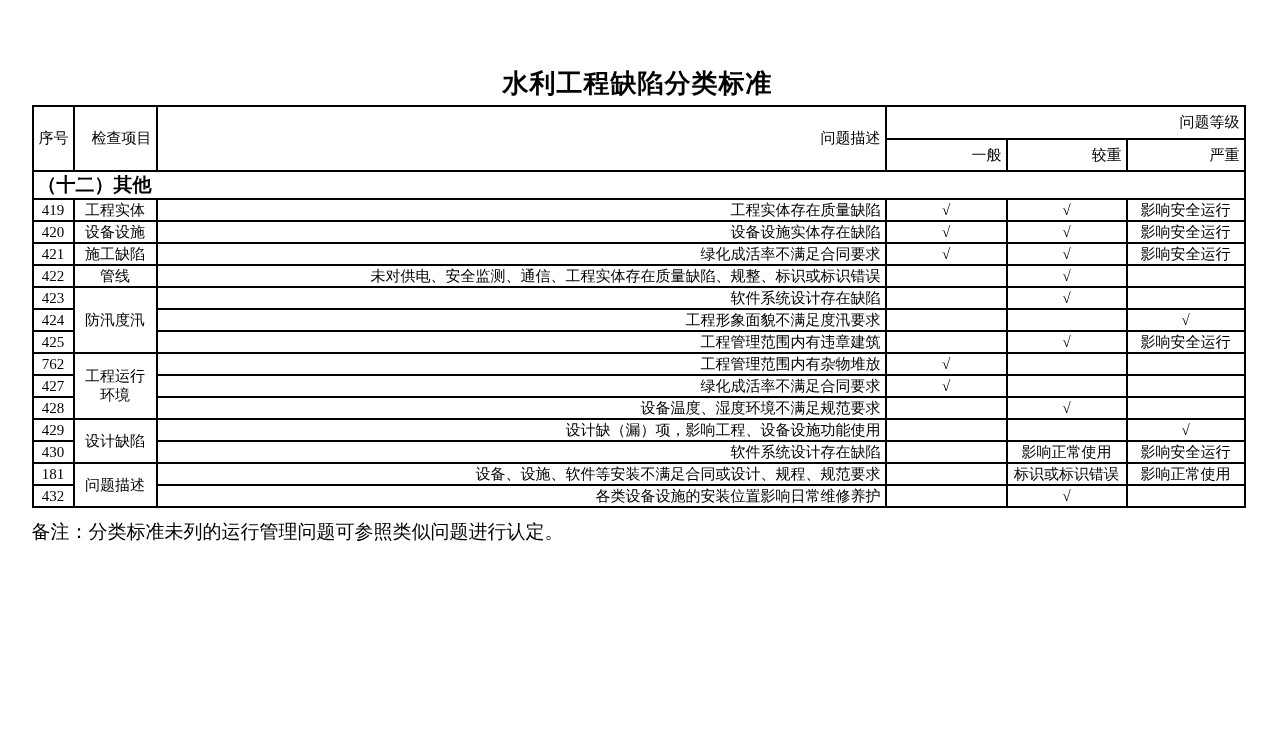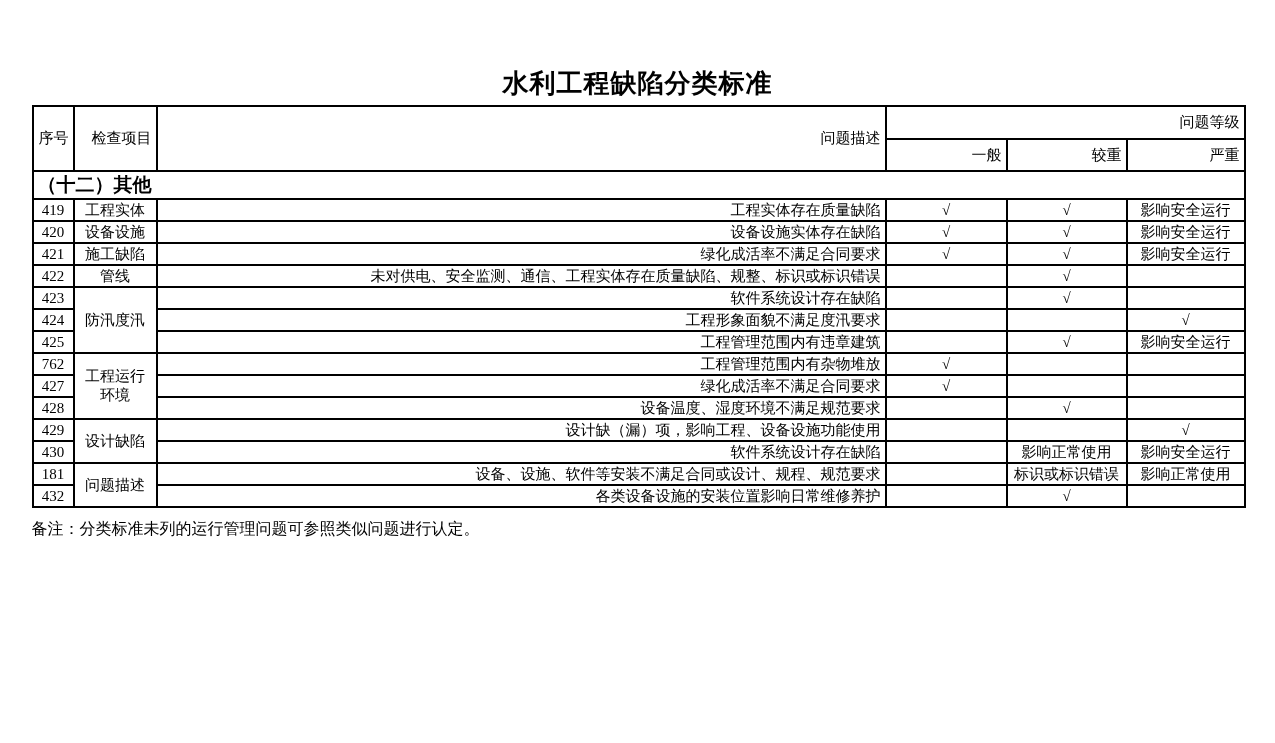--- a/index.html
+++ b/index.html
@@ -40,21 +40,21 @@
     font-family:"Liberation Sans","DejaVu Sans",sans-serif;
     font-weight:bold;font-size:19px;text-align:left;
   }
   tr.data-row{height:22px;}
   td.c-seq{text-align:center;}
   td.c-item{text-align:center;padding:0 8px;}
   td.c-desc{text-align:right;}
   td.c-lvl{text-align:center;}
   .footnote{
     margin-top:11px;
-    font-size:16px;
+    font-size:19px;
     text-align:left;
   }
 </style>
 </head>
 <body>
 
 <div class="page">
   <h1 class="doc-title">水利工程缺陷分类标准</h1>
 
   <table class="std">

